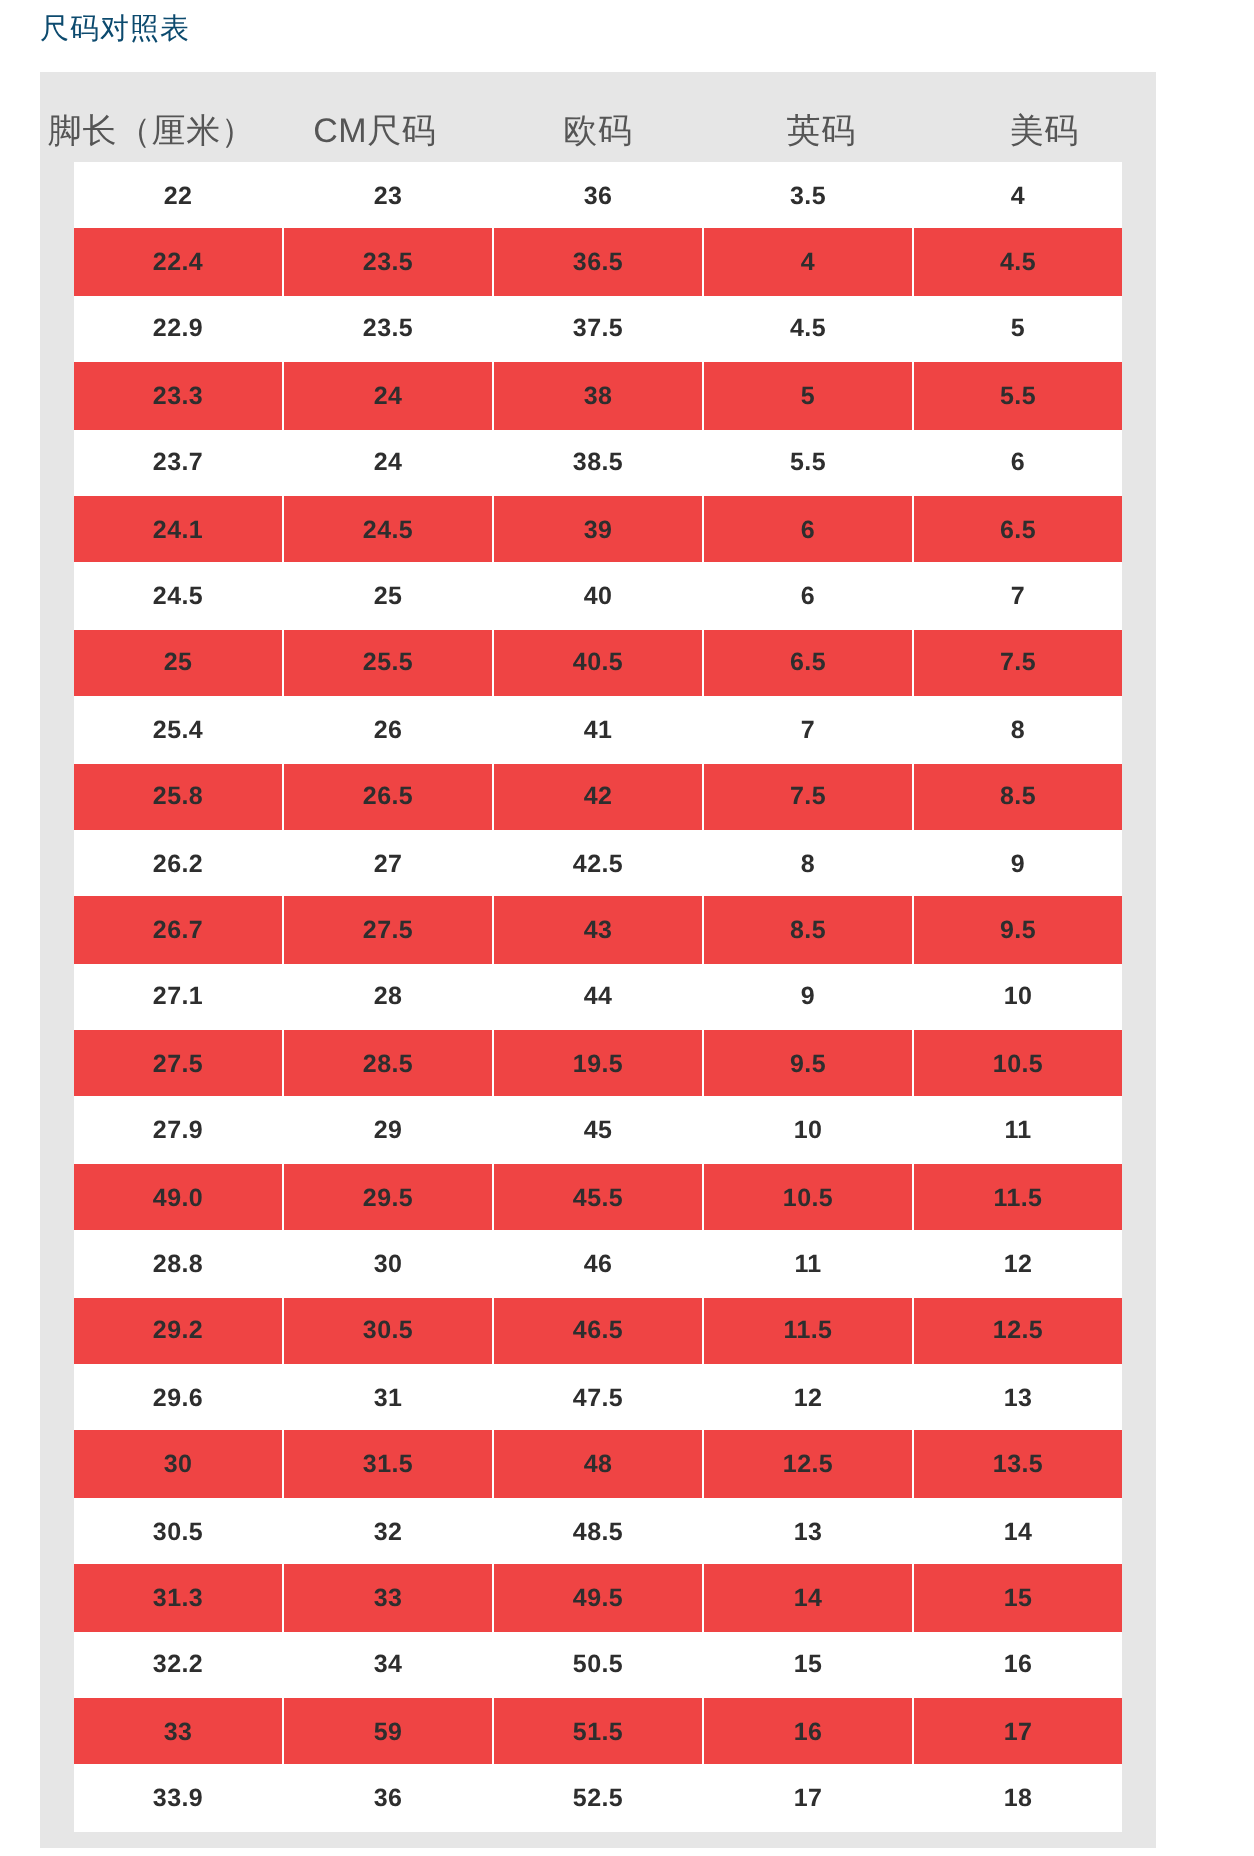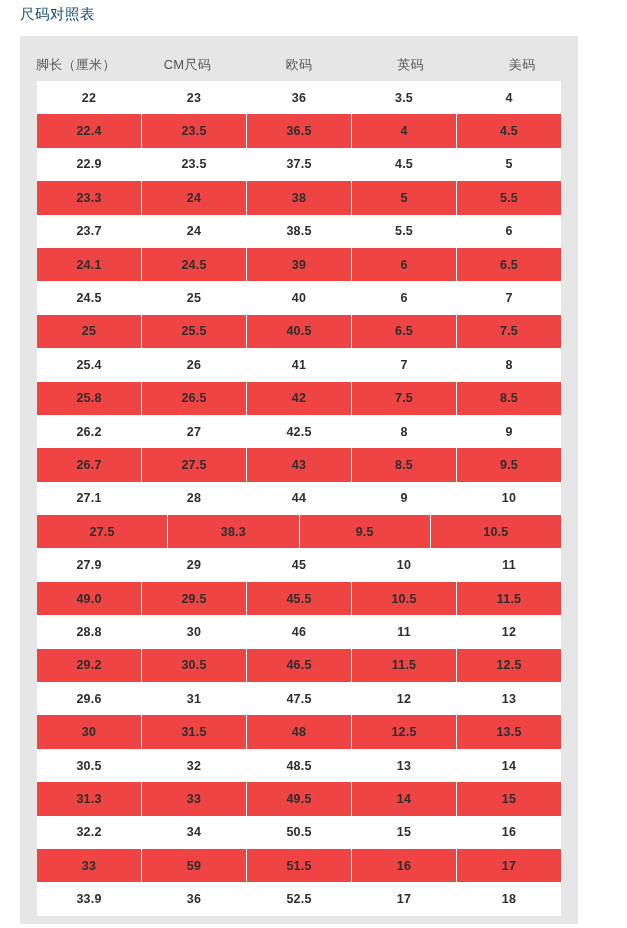--- a/index.html
+++ b/index.html
@@ -34,21 +34,21 @@
   .header-row {
     display: flex;
     height: 45px;
     background: #e6e6e6;
   }
   .header-cell {
     flex: 1 1 0;
     display: flex;
     align-items: center;
     justify-content: center;
-    font-size: 13px;
+    font-size: 17px;
     color: #555555;
     letter-spacing: 0.3px;
     white-space: nowrap;
     margin-top: 13px;
   }
   .body-wrap {
     padding: 0 17px 8px 17px;
   }
   .data-row {
     display: flex;
@@ -170,21 +170,22 @@
       </div>
       <div class="data-row odd">
         <div class="data-cell">27.1</div>
         <div class="data-cell">28</div>
         <div class="data-cell">44</div>
         <div class="data-cell">9</div>
         <div class="data-cell">10</div>
       </div>
       <div class="data-row even">
         <div class="data-cell">27.5</div>
-        <div class="data-cell">38.3</div>
+        <div class="data-cell">28.5</div>
+        <div class="data-cell">19.5</div>
         <div class="data-cell">9.5</div>
         <div class="data-cell">10.5</div>
       </div>
       <div class="data-row odd">
         <div class="data-cell">27.9</div>
         <div class="data-cell">29</div>
         <div class="data-cell">45</div>
         <div class="data-cell">10</div>
         <div class="data-cell">11</div>
       </div>

